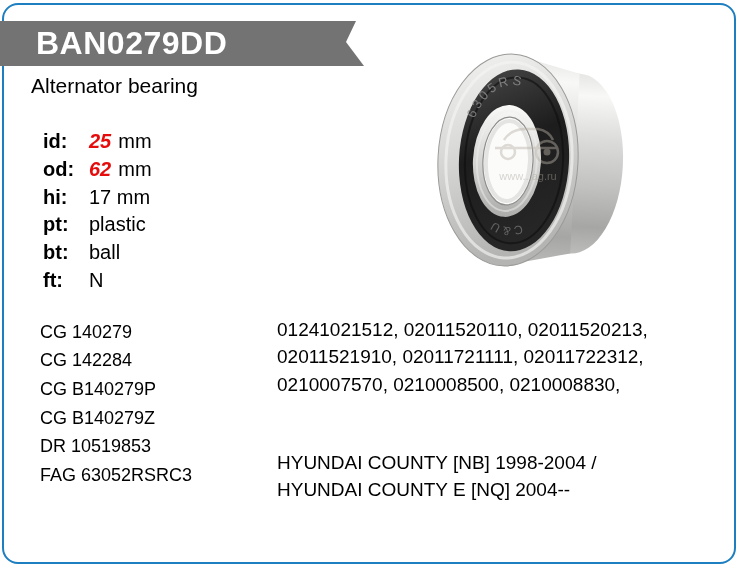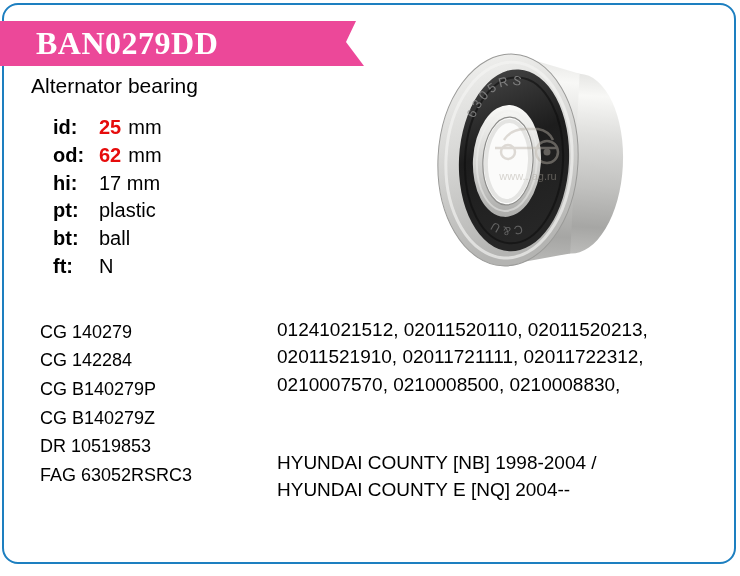--- a/index.html
+++ b/index.html
@@ -7,33 +7,32 @@
     width:740px; height:576px; background:#ffffff; overflow:hidden;
     position:relative; color:#000;
     font-family:"Liberation Sans", sans-serif;
   }
   .card {
     position:absolute; left:2px; top:3px; width:730px; height:557px;
     border:2px solid #1d7fc0; border-radius:16px; background:#fff;
   }
   .banner {
     position:absolute; left:0; top:21px; width:364px; height:45px;
-    background:#ec4899; z-index:3; display:flex; align-items:center;
+    background:#737373; z-index:3; display:flex; align-items:center;
     clip-path:polygon(0 0, 356px 0, 346px 21px, 364px 45px, 0 45px);
-    font-family:Liberation Serif, serif;
   }
   .banner-text {
     color:#ffffff; font-weight:bold; font-size:32px; padding-left:36px;
     letter-spacing:0.5px; white-space:nowrap;
   }
   .subtitle { position:absolute; left:31px; top:74px; font-size:21px; z-index:2; }
-  .specs { position:absolute; left:43px; top:114px; font-size:20px; z-index:2;margin-left:10px; }
+  .specs { position:absolute; left:43px; top:128px; font-size:20px; z-index:2; }
   .spec-row { height:27.7px; display:flex; align-items:center; }
   .spec-label { font-weight:bold; width:46px; }
-  .spec-red { color:#e60c0c; font-weight:bold; margin-right:7px; }
+  .spec-red { color:#e60c0c; font-weight:bold; margin-right:7px;font-style:italic; }
   .spec-red:empty { display:none; }
   .crossrefs { position:absolute; left:40px; top:318px; font-size:18px; z-index:2; }
   .crossref-item { height:28.6px; display:flex; align-items:center; white-space:nowrap; }
   .oem { position:absolute; left:277px; top:316px; font-size:19px; z-index:2; }
   .oem-line { height:27.5px; display:flex; align-items:center; white-space:nowrap; }
   .apps { position:absolute; left:277px; top:449px; font-size:19px; z-index:2; }
   .app-line { height:27px; display:flex; align-items:center; white-space:nowrap; }
   .photo { position:absolute; left:408px; top:22px; z-index:1; }
 </style>
 </head>

